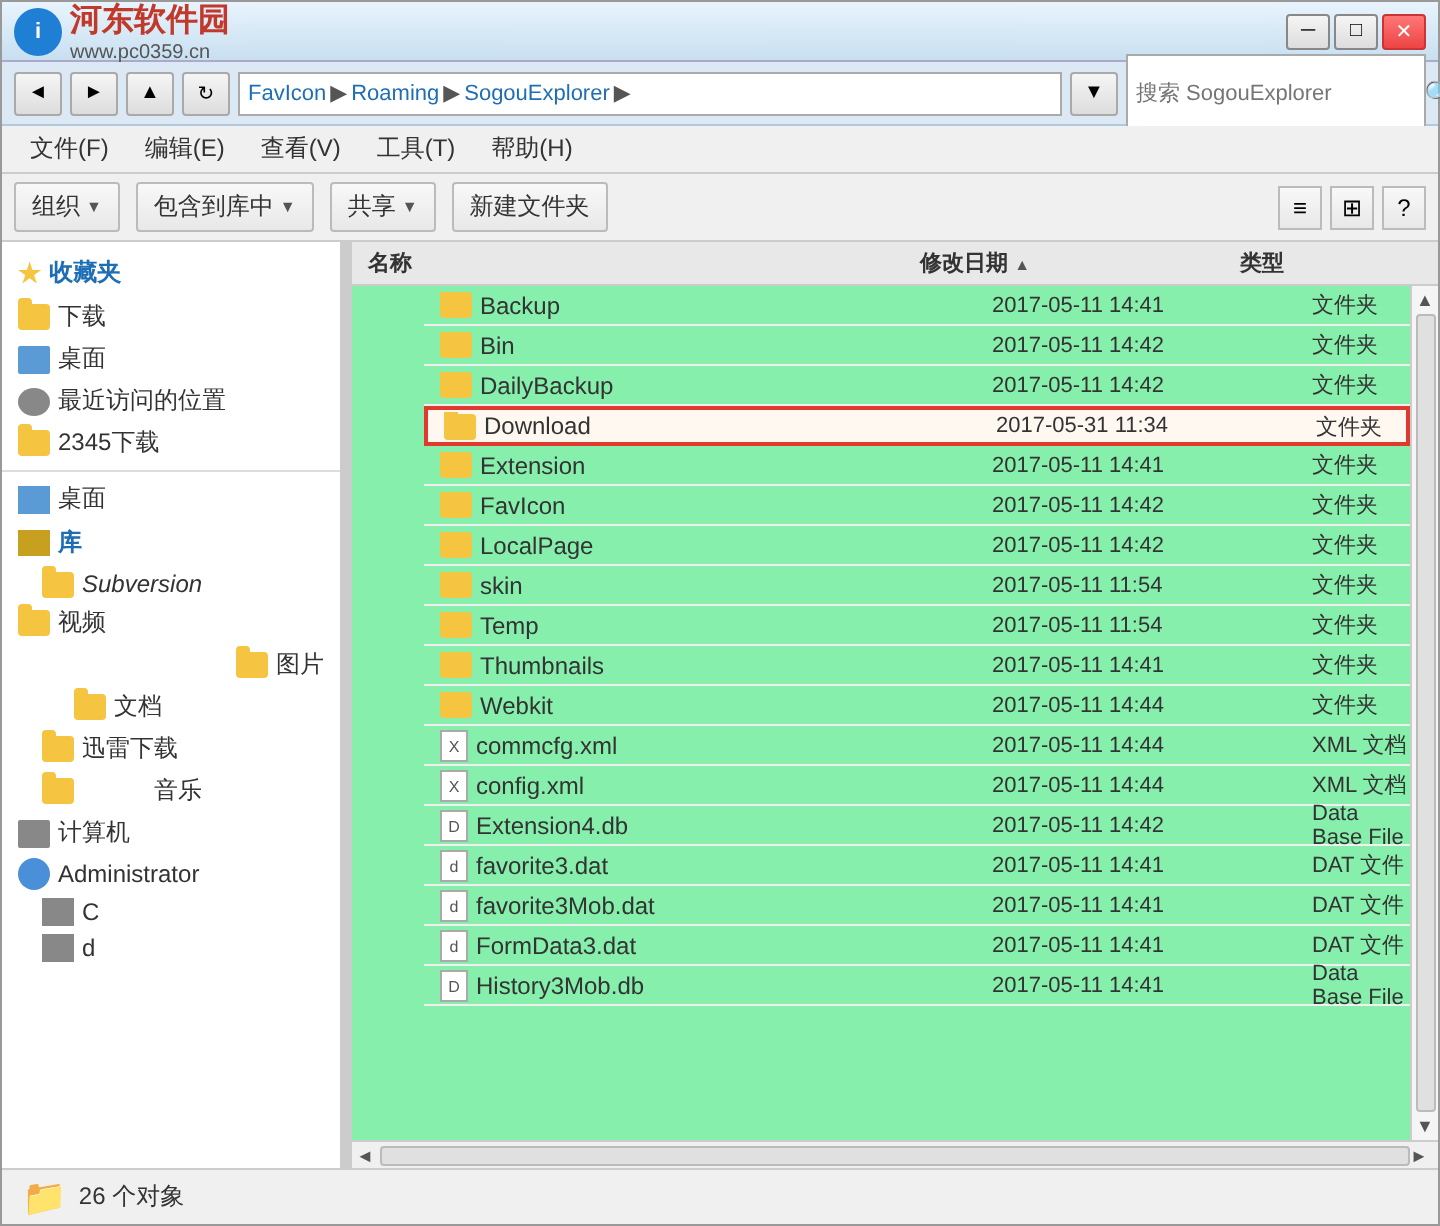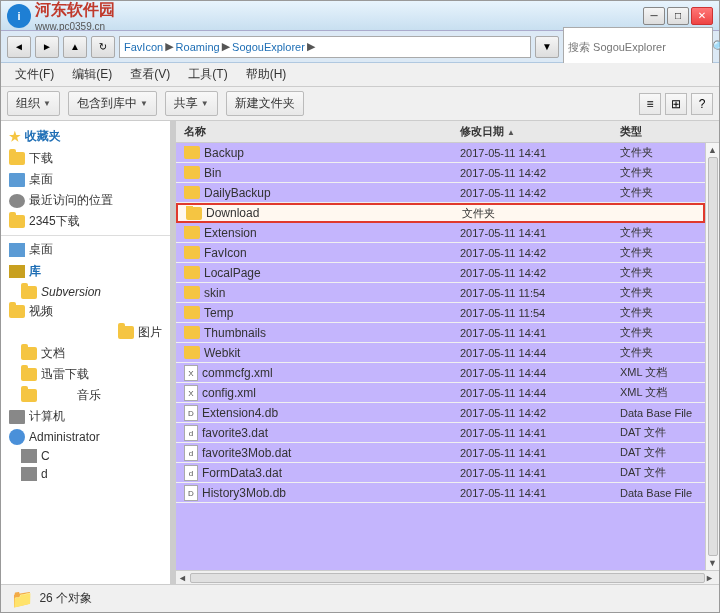--- a/index.html
+++ b/index.html
@@ -326,21 +326,22 @@
       align-items: center;
     }
 
     .col-name { width: 280px; padding-left: 8px; font-size: 11px; color: #333; font-weight: bold; cursor: pointer; }
     .col-date { width: 160px; padding-left: 4px; font-size: 11px; color: #333; font-weight: bold; cursor: pointer; }
     .col-type { flex: 1; padding-left: 4px; font-size: 11px; color: #333; font-weight: bold; cursor: pointer; }
 
     .file-list {
       flex: 1;
       overflow-y: auto;
-      background: #c4b5fd;
+      background: #86efac;
+      padding-left: 36px;
     }
 
     .file-row {
       display: flex;
       align-items: center;
       height: 20px;
       border-bottom: 1px solid #f0f0f0;
       cursor: pointer;
     }
 
@@ -550,21 +551,21 @@
         <span>Subversion</span>
       </div>
       <div class="sidebar-item" style="padding-left:8px;">
         <span class="folder-icon"></span>
         <span>视频</span>
       </div>
       <div class="sidebar-item" style="padding-left:20px;justify-content:flex-end;">
         <span class="folder-icon"></span>
         <span>图片</span>
       </div>
-      <div class="sidebar-item" style="padding-left:20px;">
+      <div class="sidebar-item" style="padding-left:20px;margin-left:16px;">
         <span class="folder-icon"></span>
         <span>文档</span>
       </div>
       <div class="sidebar-item" style="padding-left:20px;">
         <span class="folder-icon"></span>
         <span>迅雷下载</span>
       </div>
       <div class="sidebar-item" style="padding-left:20px;gap:40px;">
         <span class="folder-icon"></span>
         <span>音乐</span>
@@ -631,20 +632,21 @@
                 <span>DailyBackup</span>
               </div>
               <div class="file-cell-date">2017-05-11 14:42</div>
               <div class="file-cell-type">文件夹</div>
             </div>
             <div class="file-row highlighted">
               <div class="file-cell-name">
                 <span class="file-folder-icon"></span>
                 <span>Download</span>
               </div>
+              <div class="file-cell-date">2017-05-31 11:34</div>
               <div class="file-cell-type">文件夹</div>
             </div>
             <div class="file-row">
               <div class="file-cell-name">
                 <span class="file-folder-icon"></span>
                 <span>Extension</span>
               </div>
               <div class="file-cell-date">2017-05-11 14:41</div>
               <div class="file-cell-type">文件夹</div>
             </div>

